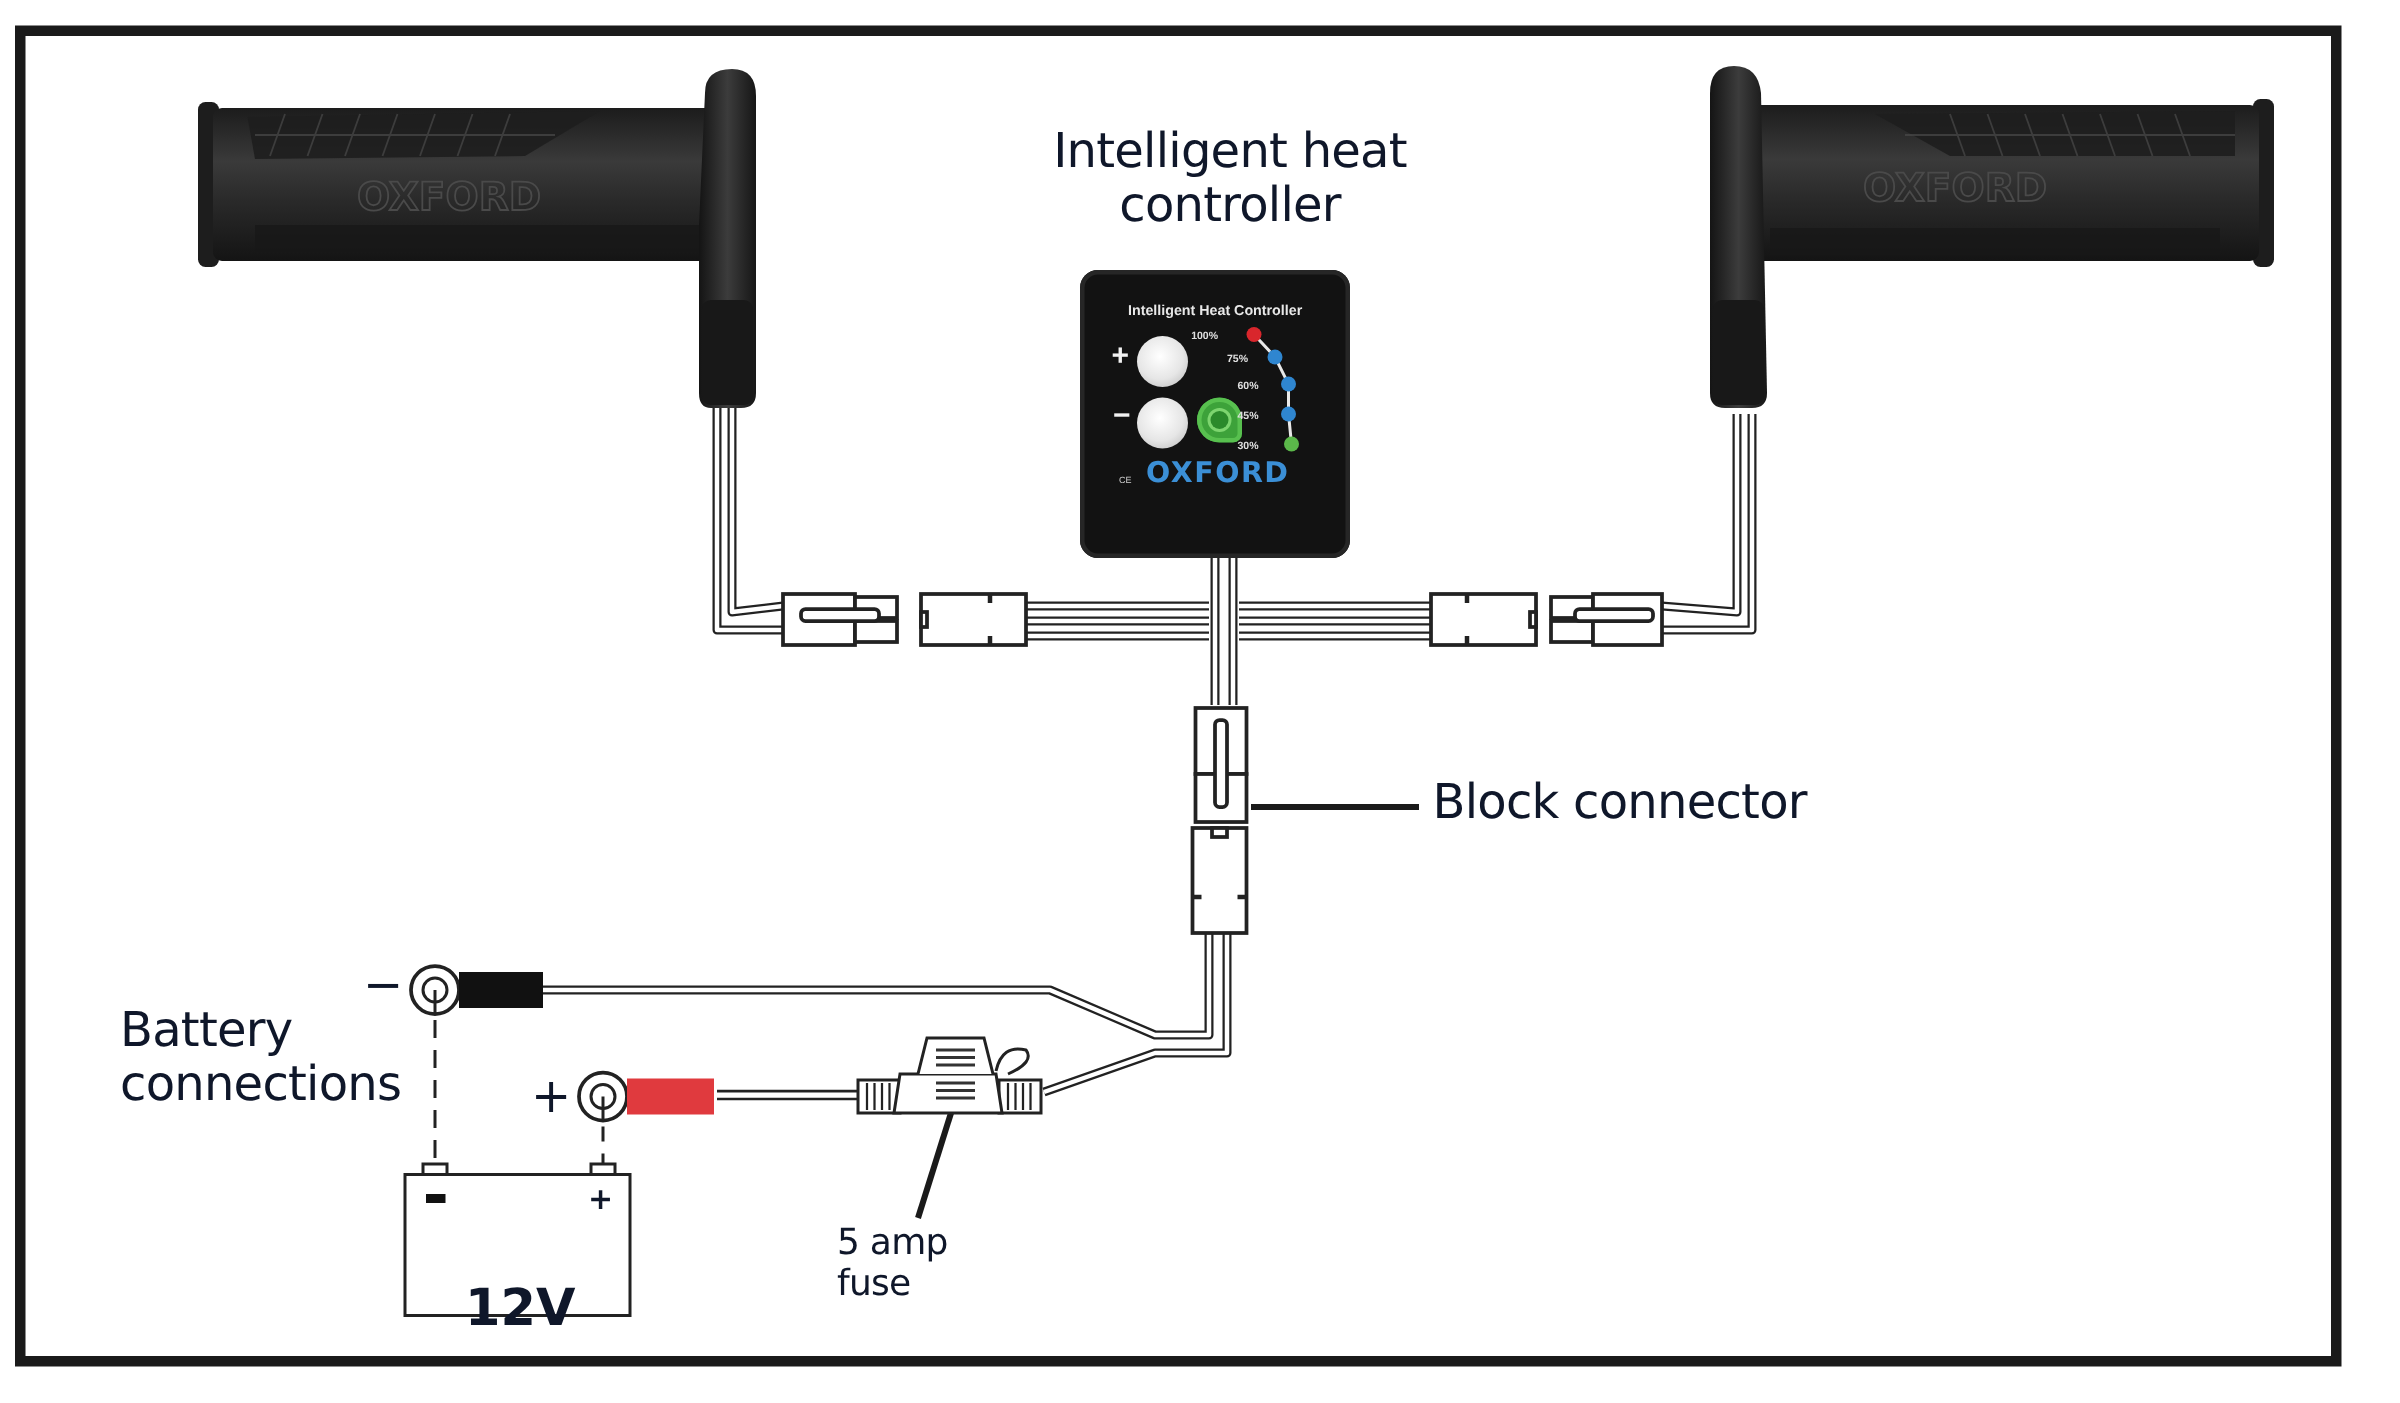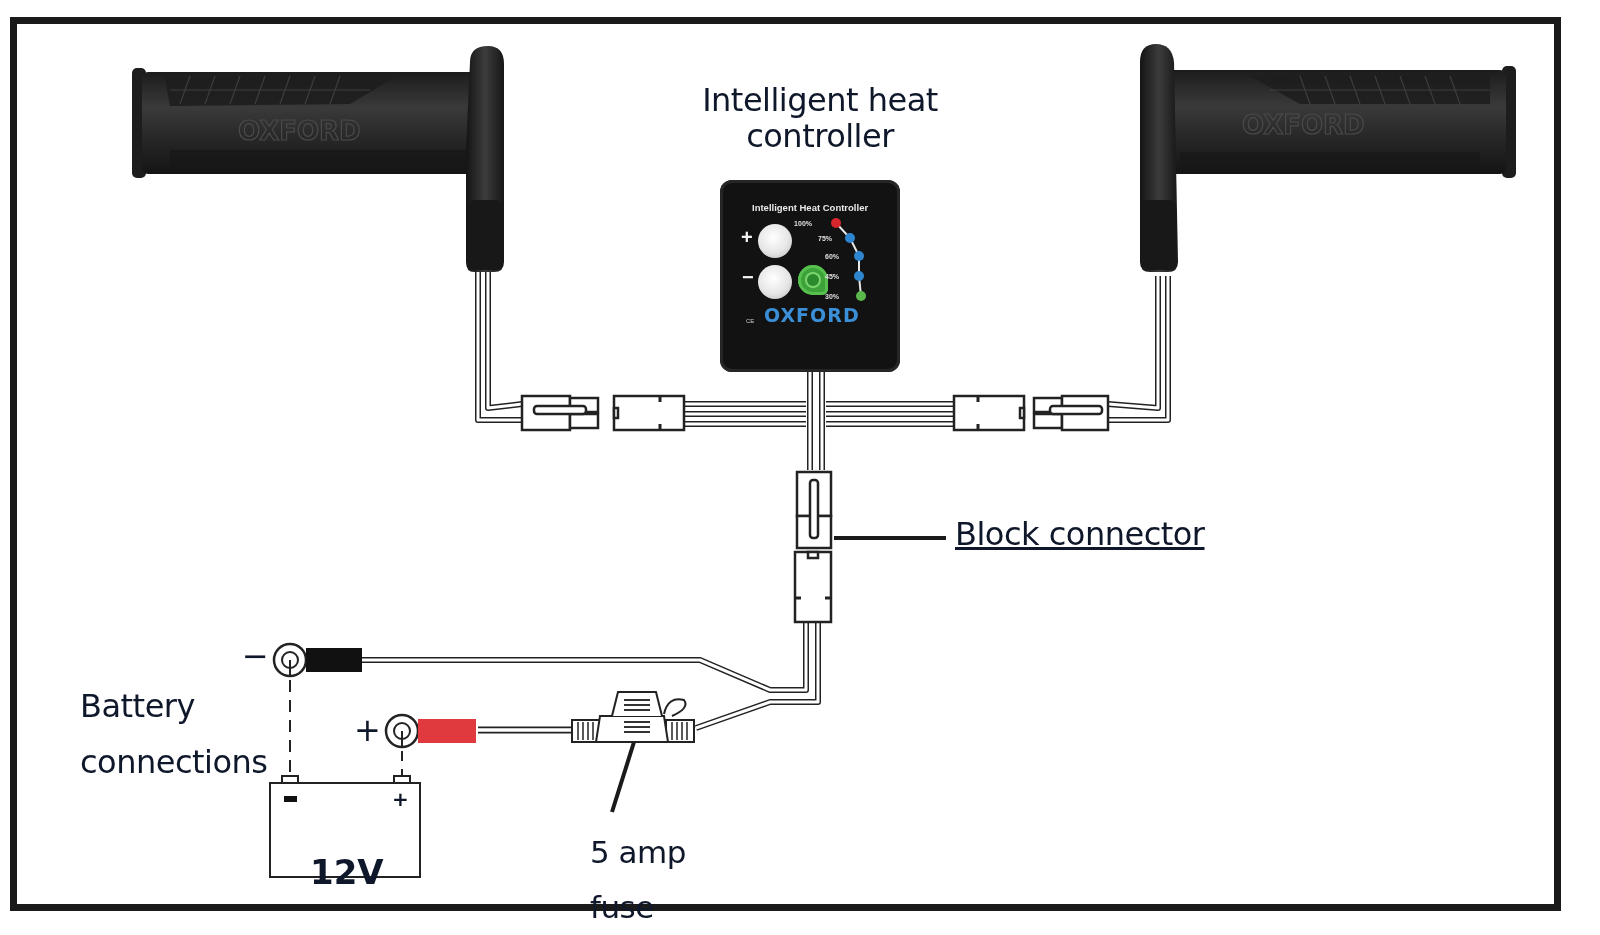--- a/index.html
+++ b/index.html
@@ -2,24 +2,24 @@
 <html><head>
 <meta charset="utf-8">
 <style>
   html, body { margin: 0; padding: 0; background: #ffffff; }
   body { width: 1600px; height: 935px; position: relative; overflow: hidden; font-family: "Liberation Sans", sans-serif; }
   #frame { position: absolute; left: 10px; top: 17px; width: 1537px; height: 880px; border: 7px solid #1a1a1a; box-sizing: content-box; }
   svg#diagram { position: absolute; left: 0; top: 0; width: 1600px; height: 935px; }
   .lbl { position: absolute; color: #0f172a; font-family: "DejaVu Sans", sans-serif; line-height: 1.13; white-space: nowrap; }
   #title-ctrl { left: 700px; top: 82px; width: 240px; text-align: center; font-size: 32px; letter-spacing: -0.5px; }
   #title-ctrl span { display: block; }
-  #lbl-block { left: 955px; top: 516px; font-size: 32px; letter-spacing: -0.5px; text-decoration: underline; }
+  #lbl-block { left: 955px; top: 516px; font-size: 32px; letter-spacing: -0.5px; }
   #lbl-battery { left: 80px; top: 668px; font-size: 32px; letter-spacing: -0.5px; }
-  #lbl-battery span, #lbl-fuse span { display: block; margin-top: 20px; }
-  #lbl-fuse { left: 590px; top: 815px; font-size: 31px; letter-spacing: -0.5px; }
+  #lbl-battery span, #lbl-fuse span { display: block; }
+  #lbl-fuse { left: 558px; top: 815px; font-size: 24px; letter-spacing: -0.5px; }
   #lbl-minus { left: 242px; top: 638px; font-size: 32px; }
   #lbl-plus { left: 354px; top: 712px; font-size: 32px; }
   #battery-voltage { left: 310px; top: 815px; font-size: 34px; font-weight: bold; font-family: "DejaVu Sans", sans-serif; margin-top: 38px; }
   #batt-plus { left: 392px; top: 788px; font-size: 20px; font-weight: bold; }
   
   #controller { position: absolute; left: 720px; top: 180px; width: 180px; height: 192px; background: #121212; border-radius: 12px; box-shadow: inset 0 0 0 3px #262626; }
   #ctrl-stem { position: absolute; left: 777px; top: 340px; width: 64px; height: 32px; background: #0c0c0c; border-radius: 0 0 4px 4px; }
   #ctrl-title { position: absolute; left: 32px; top: 22px; font-size: 9.5px; font-weight: bold; color: #e8e8e8; white-space: nowrap; }
   .ctrl-btn { position: absolute; width: 34px; height: 34px; border-radius: 50%; background: radial-gradient(circle at 45% 40%, #ffffff 0%, #e6e6e6 55%, #b5b5b5 100%); }
   #btn-plus { left: 38px; top: 44px; }

